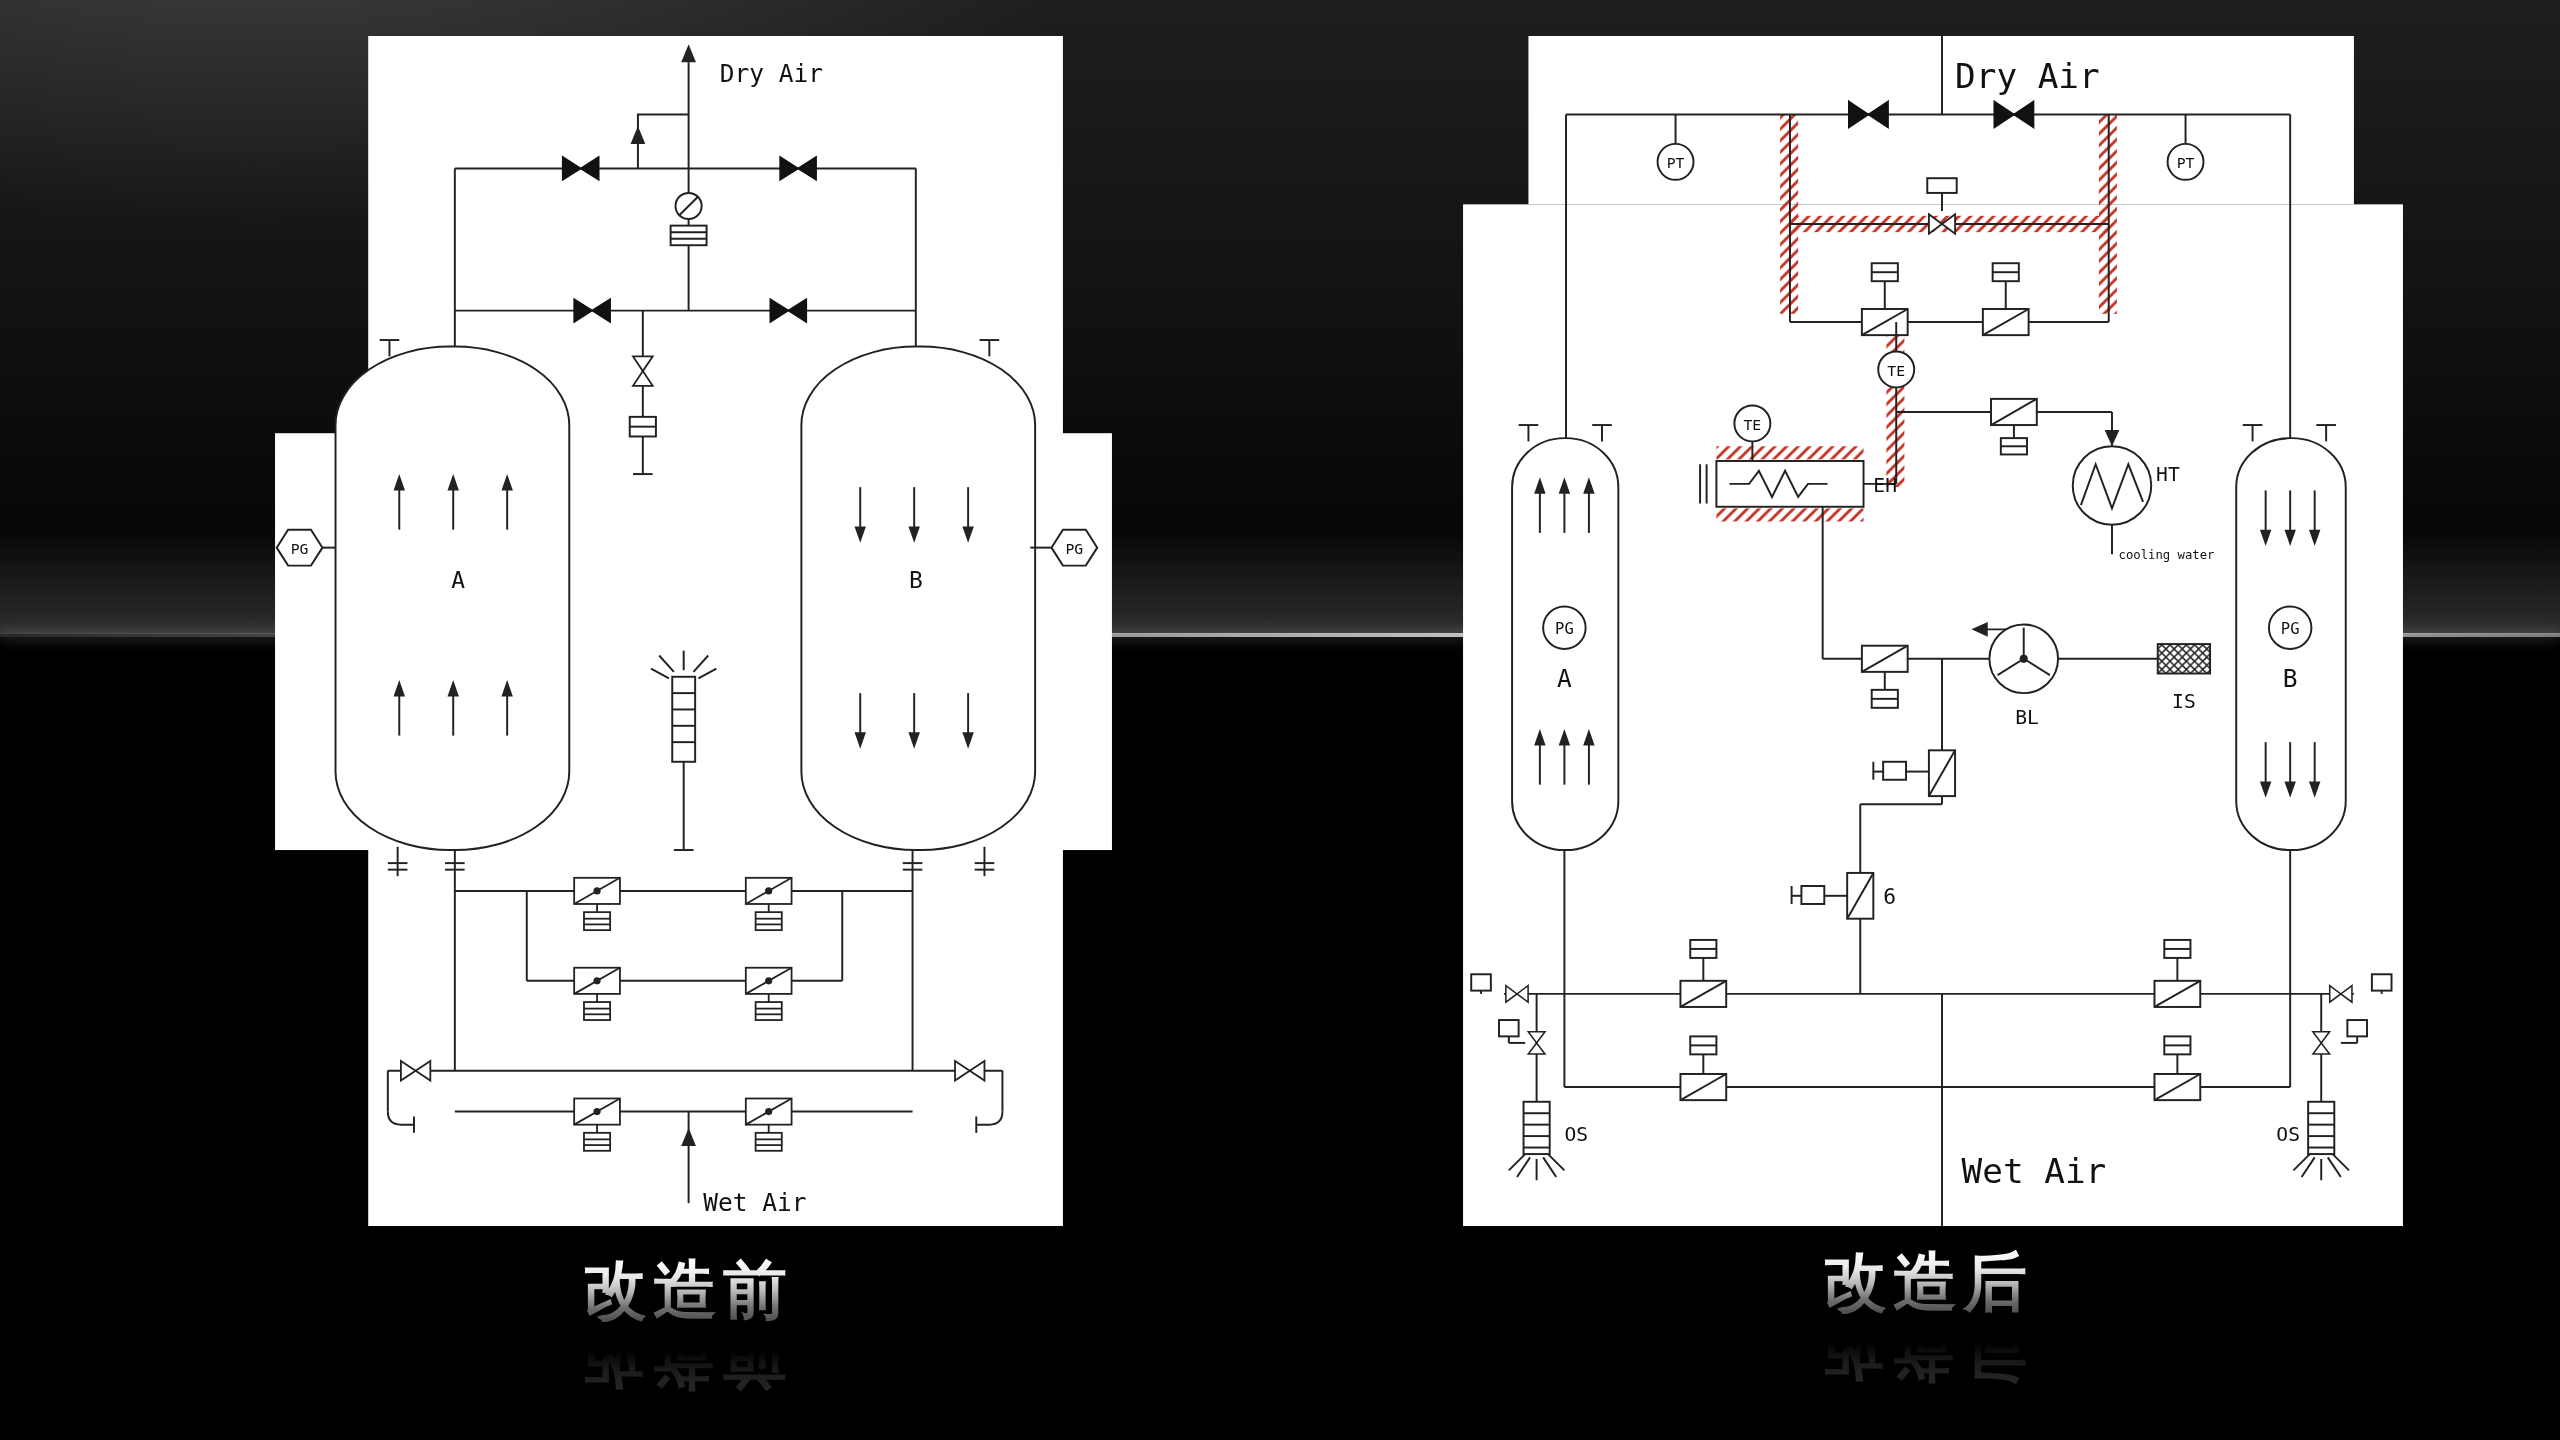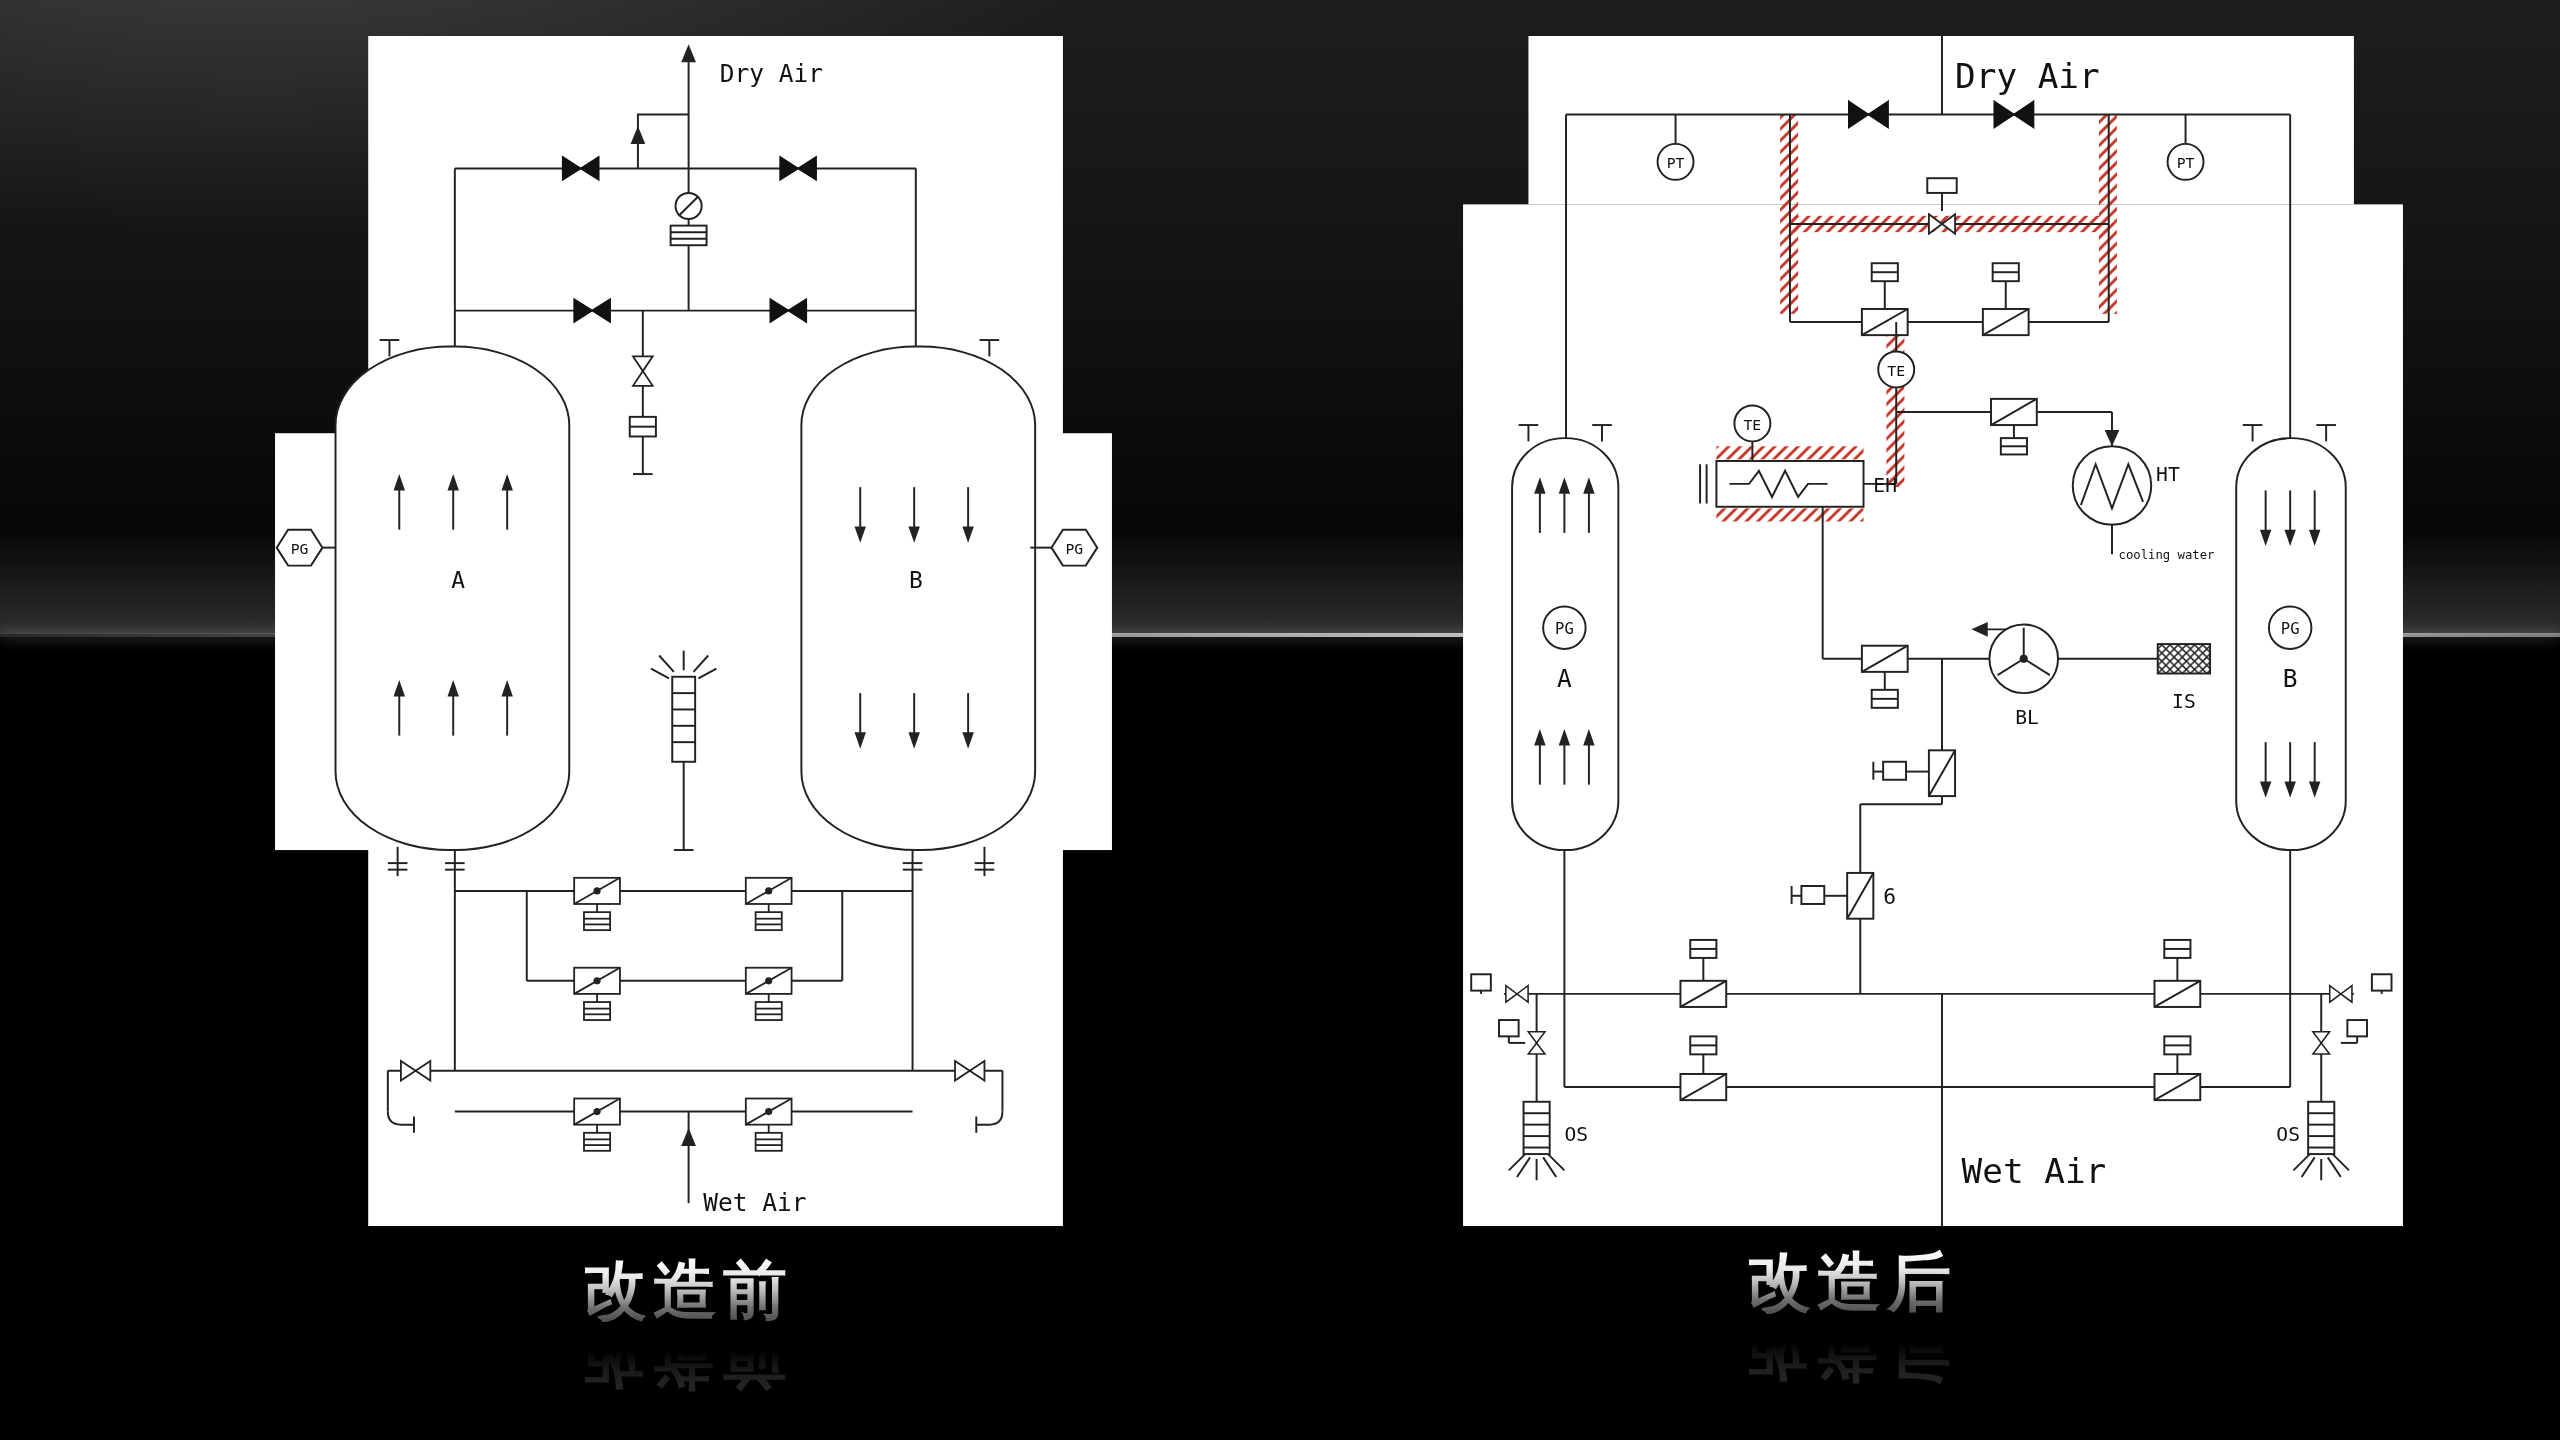--- a/index.html
+++ b/index.html
@@ -501,20 +501,20 @@
 
 <div class="capwrap" style="left:548px;top:1250px;width:280px;margin-top:8px;">
   <div class="caption" style="position:static;">
     <span class="face">改造前</span>
   </div>
   <div class="caption" style="position:static;">
     <span class="mirror">改造前</span>
   </div>
 </div>
 
-<div class="capwrap" style="left:1712px;top:1250px;width:280px;">
+<div class="capwrap" style="left:1788px;top:1250px;width:280px;">
   <div class="caption" style="position:static;">
     <span class="face">改造后</span>
   </div>
   <div class="caption" style="position:static;">
     <span class="mirror">改造后</span>
   </div>
 </div>
 
 </body></html>

